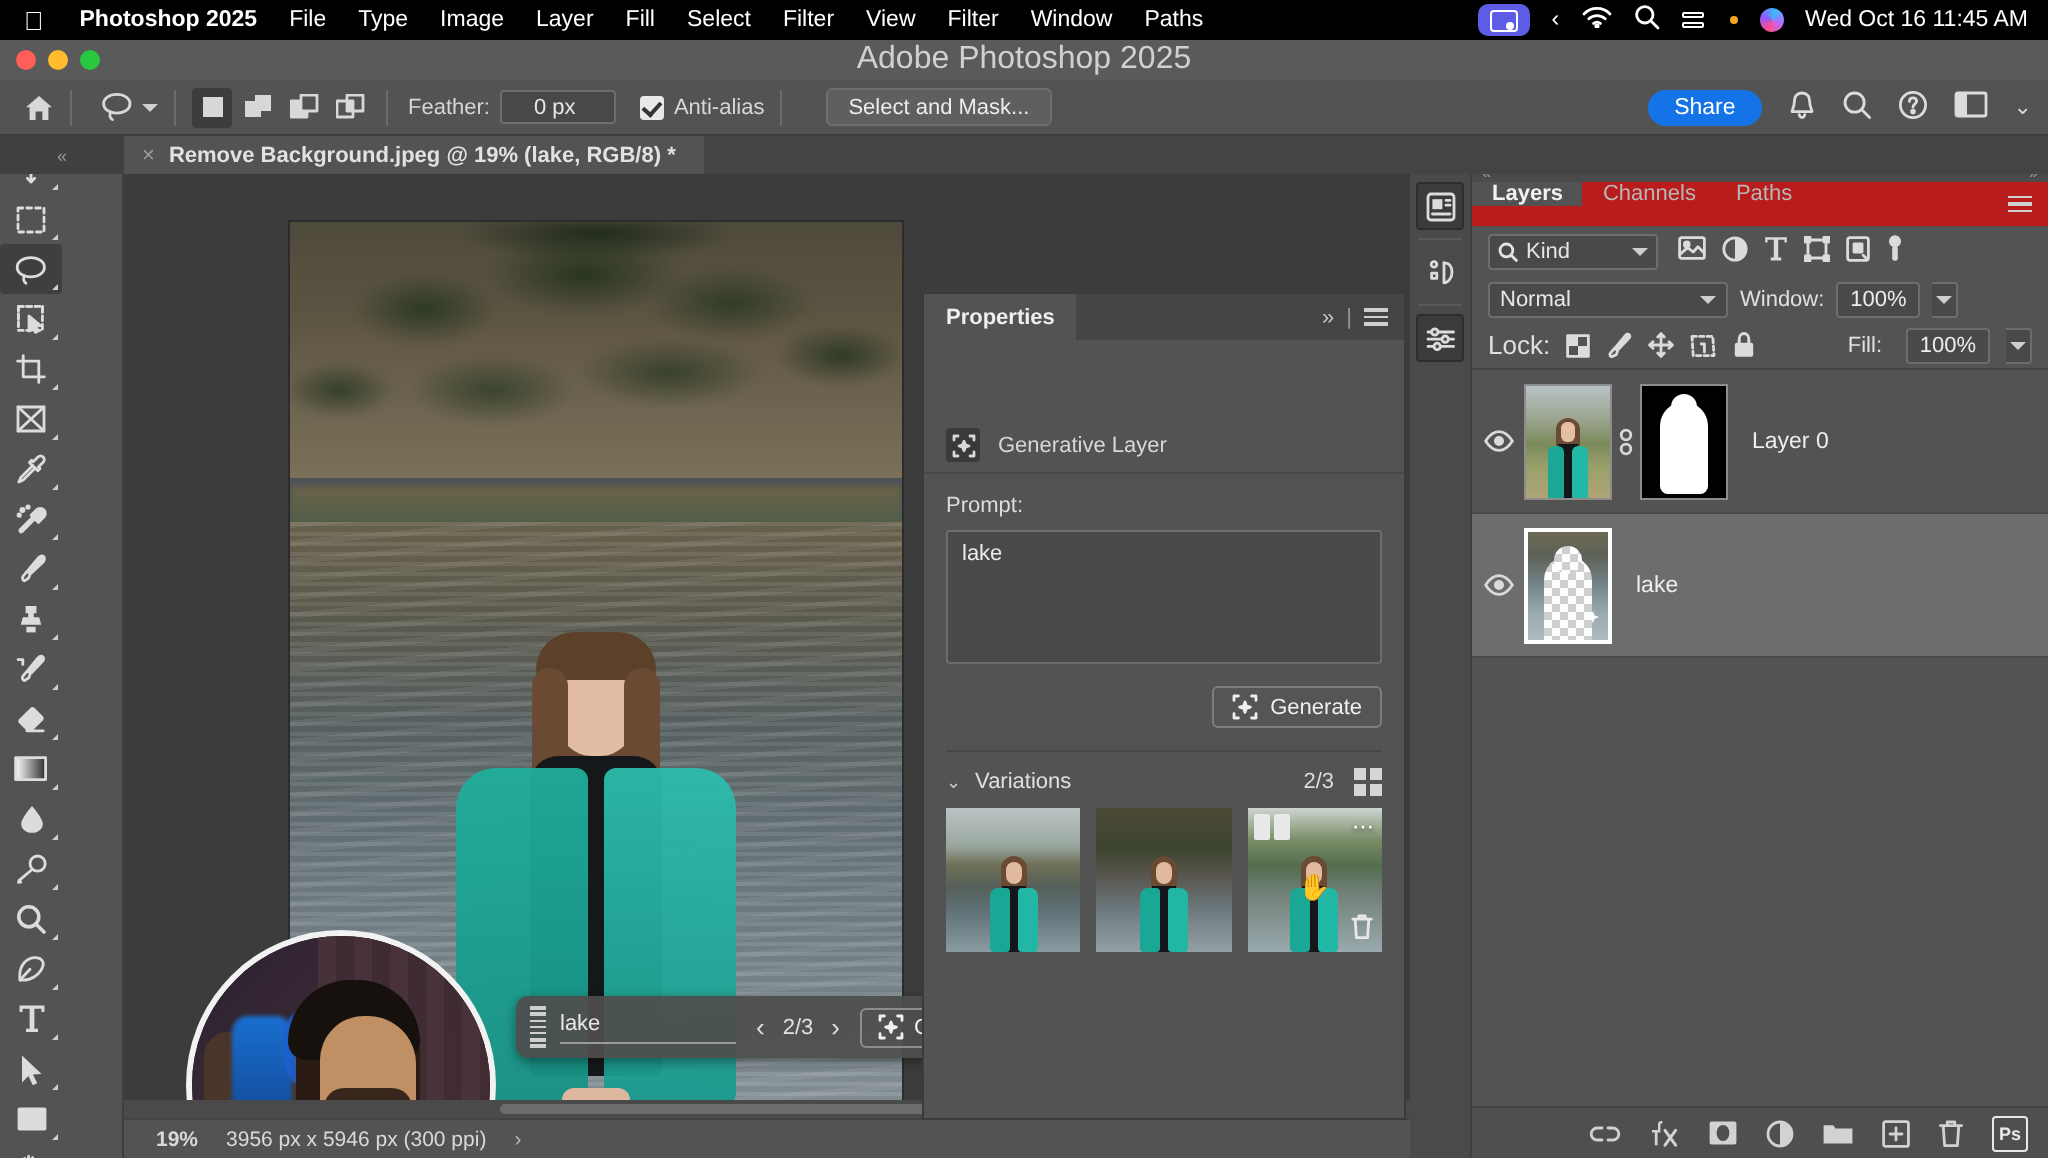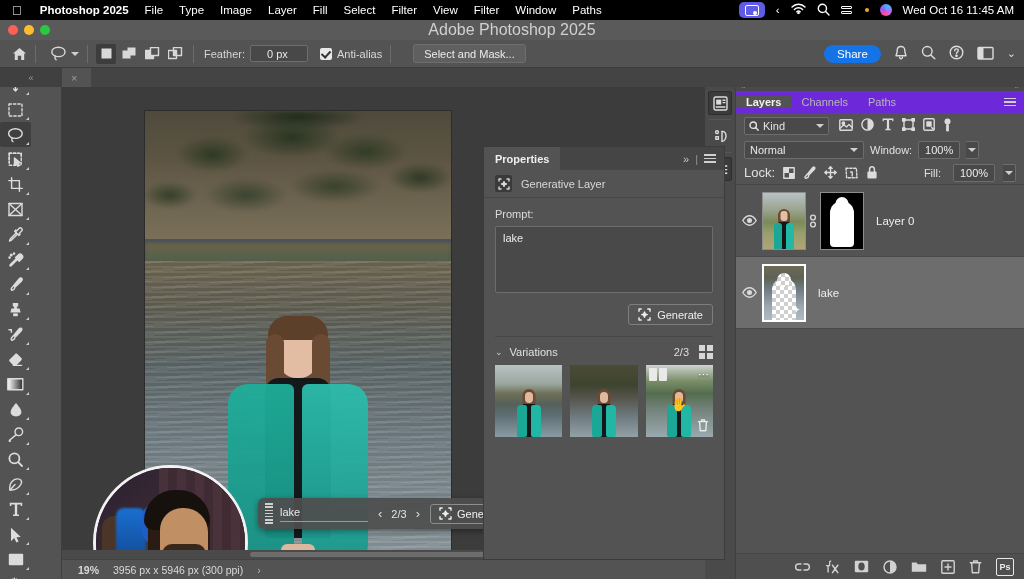--- a/index.html
+++ b/index.html
@@ -208,30 +208,30 @@
     position:absolute;left:62px;bottom:0;right:289px;height:20px;background:#535353;
     display:flex;align-items:center;gap:14px;padding-left:16px;font-size:10.5px;color:#d9d9d9;
     z-index:25;border-top:1px solid #434343;
   }
   .sb-arrow{color:#b6b6b6;}
   .hscroll{position:absolute;left:62px;bottom:20px;right:289px;height:9px;background:#4a4a4a;z-index:24;}
   .hscroll i{display:block;position:absolute;left:28%;width:46%;top:2px;height:5px;background:#6d6d6d;border-radius:3px;}
 
   
   .props{
-    position:absolute;left:484px;top:147px;width:240px;height:412px;background:#535353;
+    position:absolute;left:462px;top:147px;width:240px;height:412px;background:#535353;
     z-index:28;box-shadow:0 0 0 1px #3b3b3b;
   }
   .props-tabs{height:23px;background:#454545;display:flex;align-items:stretch;}
   .props-tab{background:#535353;display:flex;align-items:center;padding:0 11px;font-size:11px;
     color:#efefef;font-weight:bold;}
   .props-tabs .right{margin-left:auto;display:flex;align-items:center;gap:6px;padding-right:8px;color:#c7c7c7;}
   .hamb{display:flex;flex-direction:column;gap:2px;}
   .hamb i{width:12px;height:1.6px;background:#cfcfcf;display:block;}
-  .props-head{height:28px;display:flex;align-items:center;gap:9px;padding:0 11px;border-bottom:1px solid #474747;}
+  .props-head{height:28px;display:flex;align-items:center;gap:9px;padding:0 11px;border-bottom:1px solid #474747;margin-top:39px;}
   .genlayer-ic{width:17px;height:17px;background:#3a3a3a;border-radius:2px;display:flex;align-items:center;justify-content:center;}
   .props-body{padding:10px 11px 0;}
   .prompt-label{font-size:11px;color:#dcdcdc;margin-bottom:6px;}
   .prompt-box{
     background:#494949;border:1px solid #6d6d6d;border-radius:2px;height:67px;
     padding:5px 7px;font-size:11px;color:#ececec;
   }
   .gen-row{display:flex;justify-content:flex-end;margin-top:11px;}
   .genbtn{
     border:1px solid #7e7e7e;border-radius:3px;height:21px;display:flex;align-items:center;
@@ -271,21 +271,21 @@
   .dockbtn.active{background:#3b3b3b;border:1px solid #2e2e2e;}
   .dock-div{width:22px;height:1px;background:#575757;margin:2px 0;}
 
   
   .layers{
     position:absolute;top:82px;left:735px;width:289px;bottom:0;background:#535353;z-index:26;
     border-left:1px solid #3f3f3f;
   }
   .lp-collapse{height:9px;background:#4a4a4a;display:flex;align-items:center;justify-content:space-between;
     padding:0 5px;color:#9a9a9a;font-size:8px;}
-  .lp-tabs{height:22px;background:#6d28d9;display:flex;align-items:center;}
+  .lp-tabs{height:22px;background:#b91c1c;display:flex;align-items:flex-start;}
   .lp-tab{display:flex;align-items:center;padding:0 10px;font-size:11px;color:#b7b7b7;}
   .lp-tab.active{background:#535353;color:#f2f2f2;font-weight:bold;}
   .lp-tabs .hamb{margin-left:auto;align-self:center;margin-right:8px;}
   .lp-filters{height:25px;display:flex;align-items:center;gap:6px;padding:0 8px;}
   .kind-select{
     width:85px;height:18px;background:#494949;border:1px solid #6d6d6d;border-radius:2px;
     display:flex;align-items:center;gap:4px;padding:0 4px;font-size:11px;color:#e4e4e4;
   }
   .kind-select .cd{margin-left:auto;}
   .filt-icons{display:flex;align-items:center;gap:8px;color:#dbdbdb;margin-left:4px;}
@@ -481,20 +481,21 @@
           </svg>
       </span>
       <span class="ob-icon">⌄</span>
     </span>
   </div>
 
   <div class="tabbar">
     <div class="tab-collapse">«</div>
     <div class="doctab">
       <span class="x">×</span>
+      <span>Remove Background.jpeg @ 19% (lake, RGB/8) *</span>
     </div>
   </div>
 
   <div class="toolbar">
     <div class="toolgrid">
       <span class="tool">
         <svg width="15" height="15" viewBox="0 0 15 15">
             <path d="M7.5 1 L7.5 14 M1 7.5 L14 7.5 M7.5 1 L5.7 2.9 M7.5 1 L9.3 2.9 M7.5 14 L5.7 12.1 M7.5 14 L9.3 12.1 M1 7.5 L2.9 5.7 M1 7.5 L2.9 9.3 M14 7.5 L12.1 5.7 M14 7.5 L12.1 9.3"></path>
           </svg>
         <i class="cor"></i>

